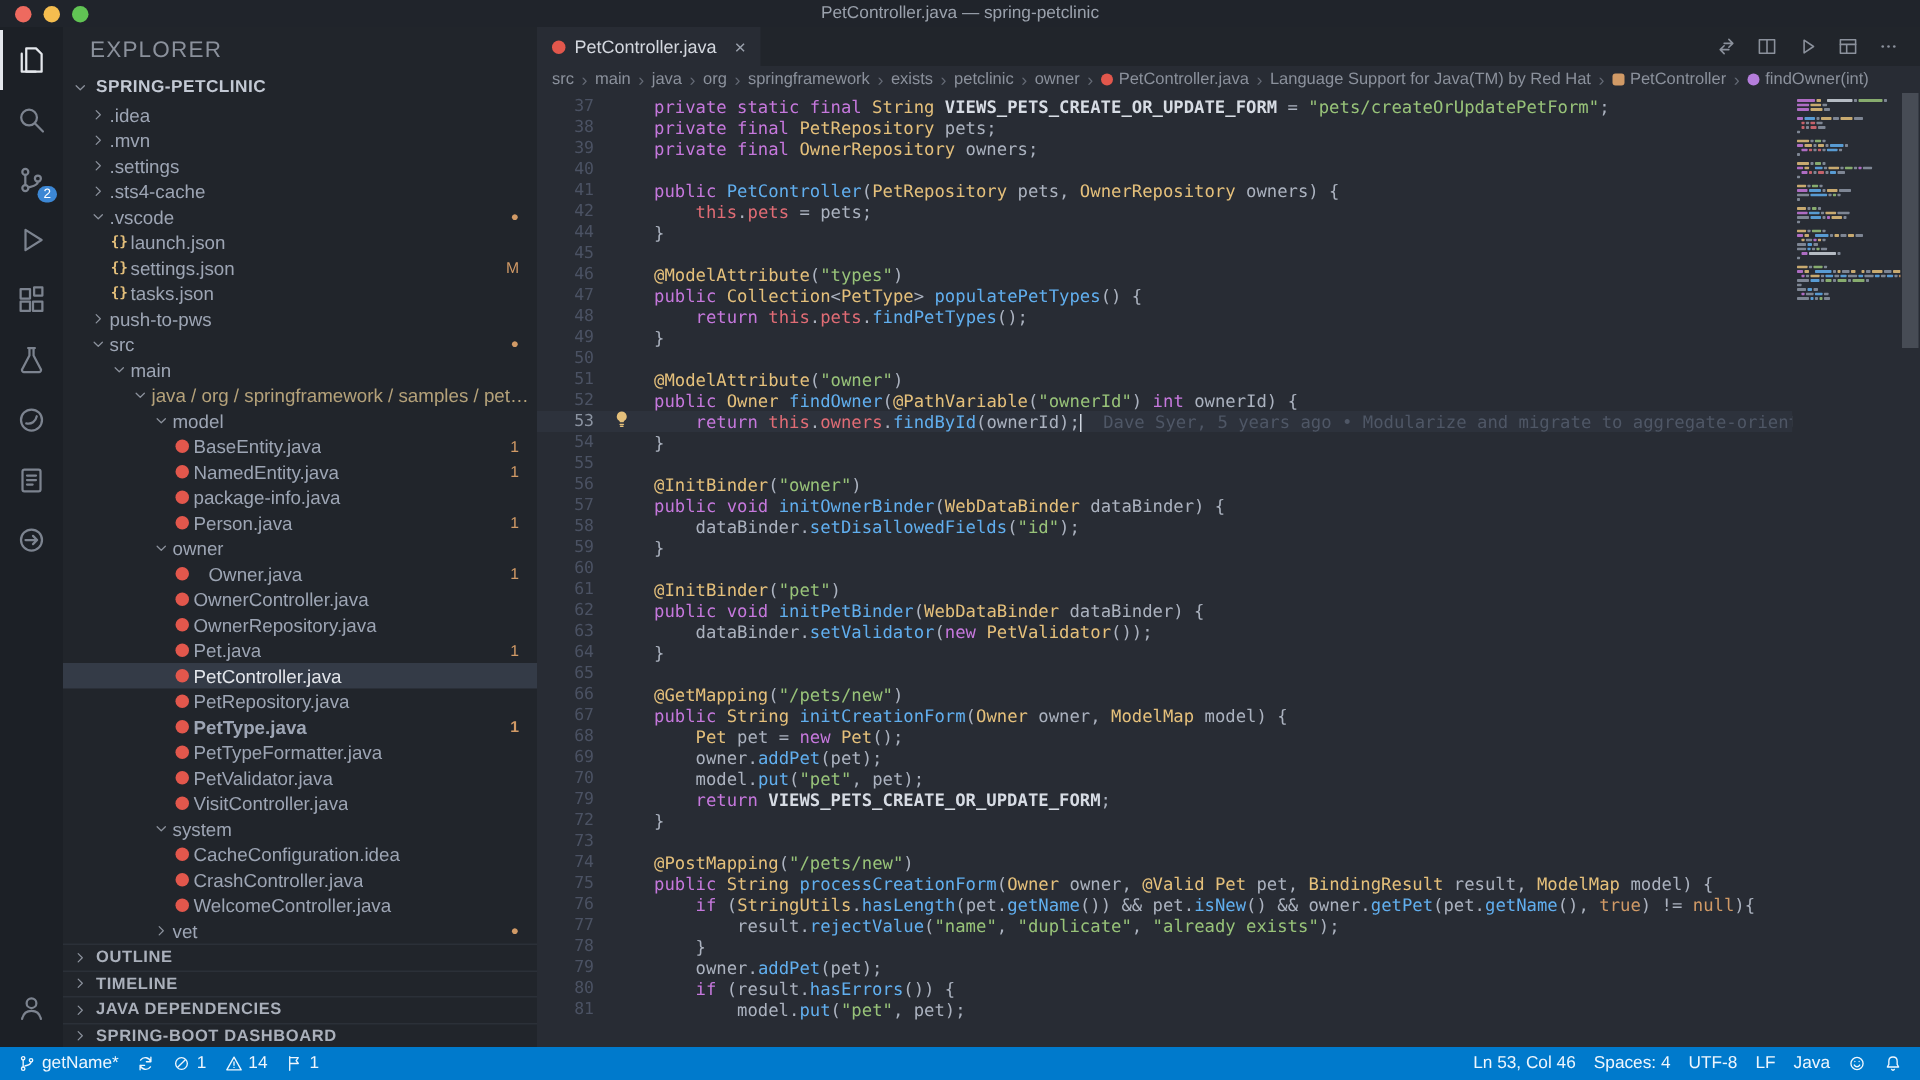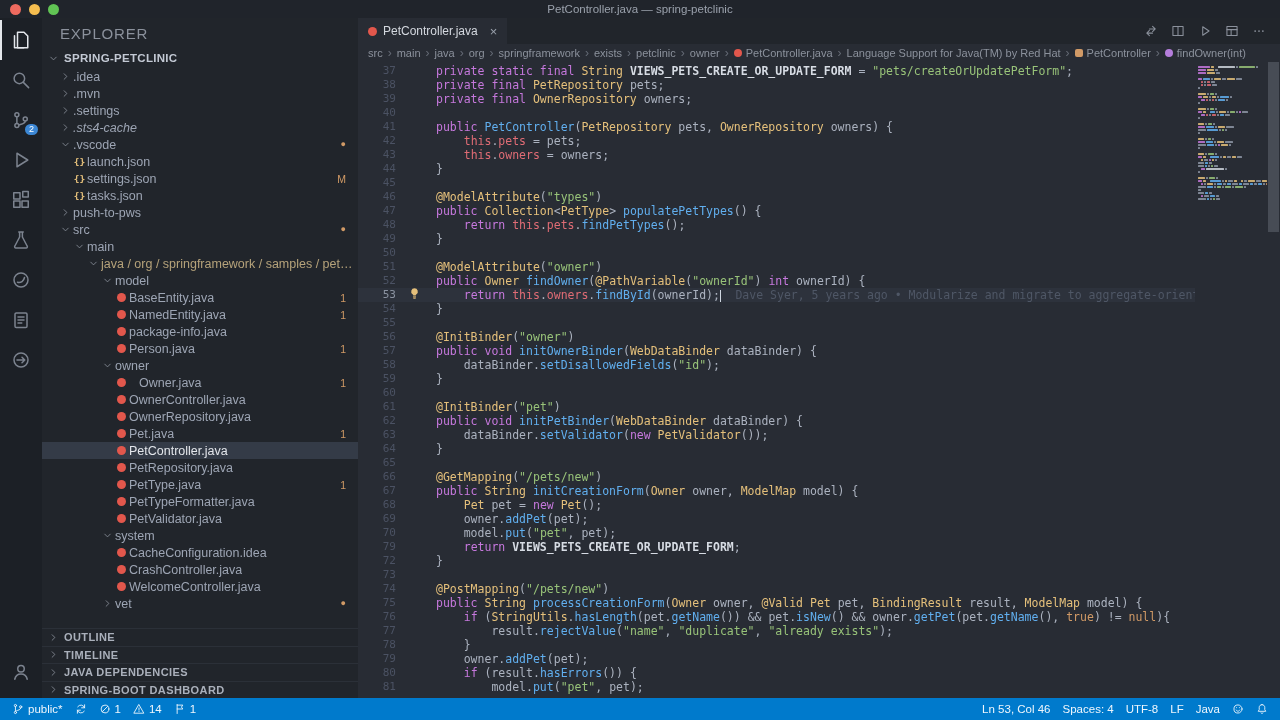--- a/index.html
+++ b/index.html
@@ -208,21 +208,21 @@
           </div>
           <div class="trow" style="padding-left: 16px;">
             <span class="chev">
               <svg viewBox="0 0 16 16" width="11" height="11" fill="none" stroke="currentColor" stroke-width="1.2" stroke-linecap="round" stroke-linejoin="round">
                 <path d="M6 4l4 4-4 4"></path>
               </svg>
             </span>
             <span class="tlabel">.settings</span>
             <span class="tspacer"></span>
           </div>
-          <div class="trow" style="padding-left: 16px; font-style: italic;">
+          <div class="trow" style="padding-left: 16px;">
             <span class="chev">
               <svg viewBox="0 0 16 16" width="11" height="11" fill="none" stroke="currentColor" stroke-width="1.2" stroke-linecap="round" stroke-linejoin="round">
                 <path d="M6 4l4 4-4 4"></path>
               </svg>
             </span>
             <span class="tlabel">.sts4-cache</span>
             <span class="tspacer"></span>
           </div>
           <div class="trow" style="padding-left: 16px;">
             <span class="chev">
@@ -373,40 +373,47 @@
             <span class="tlabel">PetController.java</span>
             <span class="tspacer"></span>
           </div>
           <div class="trow" style="padding-left: 72px;">
             <span class="ficon">
               <span class="java-dot"></span>
             </span>
             <span class="tlabel">PetRepository.java</span>
             <span class="tspacer"></span>
           </div>
-          <div class="trow" style="padding-left: 72px;">
+          <div class="trow" style="padding-left: 72px; font-weight: bold;">
             <span class="ficon">
               <span class="java-dot"></span>
             </span>
             <span class="tlabel">PetType.java</span>
             <span class="tspacer"></span>
             <span class="tbadge">1</span>
           </div>
           <div class="trow" style="padding-left: 72px;">
             <span class="ficon">
               <span class="java-dot"></span>
             </span>
             <span class="tlabel">PetTypeFormatter.java</span>
             <span class="tspacer"></span>
           </div>
           <div class="trow" style="padding-left: 72px;">
             <span class="ficon">
               <span class="java-dot"></span>
             </span>
             <span class="tlabel">PetValidator.java</span>
+            <span class="tspacer"></span>
+          </div>
+          <div class="trow" style="padding-left: 72px;">
+            <span class="ficon">
+              <span class="java-dot"></span>
+            </span>
+            <span class="tlabel">VisitController.java</span>
             <span class="tspacer"></span>
           </div>
           <div class="trow" style="padding-left: 58px;">
             <span class="chev">
               <svg viewBox="0 0 16 16" width="11" height="11" fill="none" stroke="currentColor" stroke-width="1.2" stroke-linecap="round" stroke-linejoin="round">
                 <path d="M4 6l4 4 4-4"></path>
               </svg>
             </span>
             <span class="tlabel">system</span>
             <span class="tspacer"></span>
@@ -571,21 +578,20 @@
           </span>
         </div>
       <div class="code-wrap">
         <div class="code" id="code">
             <div class="line"><span class="ln">37</span><span class="gut"></span><span class="txt"><span class="tk-k">private static final </span><span class="tk-t">String</span><span class="tk-d"> </span><span class="tk-u">VIEWS_PETS_CREATE_OR_UPDATE_FORM</span><span class="tk-d"> = </span><span class="tk-s">"pets/createOrUpdatePetForm"</span><span class="tk-d">;</span></span></div>
             <div class="line"><span class="ln">38</span><span class="gut"></span><span class="txt"><span class="tk-k">private final </span><span class="tk-t">PetRepository</span><span class="tk-d"> pets;</span></span></div>
             <div class="line"><span class="ln">39</span><span class="gut"></span><span class="txt"><span class="tk-k">private final </span><span class="tk-t">OwnerRepository</span><span class="tk-d"> owners;</span></span></div>
             <div class="line"><span class="ln">40</span><span class="gut"></span><span class="txt"></span></div>
             <div class="line"><span class="ln">41</span><span class="gut"></span><span class="txt"><span class="tk-k">public </span><span class="tk-f">PetController</span><span class="tk-d">(</span><span class="tk-t">PetRepository</span><span class="tk-d"> pets, </span><span class="tk-t">OwnerRepository</span><span class="tk-d"> owners) {</span></span></div>
             <div class="line"><span class="ln">42</span><span class="gut"></span><span class="txt"><span class="tk-d">    </span><span class="tk-v">this</span><span class="tk-d">.</span><span class="tk-v">pets</span><span class="tk-d"> = pets;</span></span></div>
-            <div class="line"><span class="ln">43</span><span class="gut"></span><span class="txt"><span class="tk-d">    </span><span class="tk-v">this</span><span class="tk-d">.</span><span class="tk-v">owners</span><span class="tk-d"> = owners;</span></span></div>
             <div class="line"><span class="ln">44</span><span class="gut"></span><span class="txt"><span class="tk-d">}</span></span></div>
             <div class="line"><span class="ln">45</span><span class="gut"></span><span class="txt"></span></div>
             <div class="line"><span class="ln">46</span><span class="gut"></span><span class="txt"><span class="tk-a">@ModelAttribute</span><span class="tk-d">(</span><span class="tk-s">"types"</span><span class="tk-d">)</span></span></div>
             <div class="line"><span class="ln">47</span><span class="gut"></span><span class="txt"><span class="tk-k">public </span><span class="tk-t">Collection</span><span class="tk-d">&lt;</span><span class="tk-t">PetType</span><span class="tk-d">&gt; </span><span class="tk-f">populatePetTypes</span><span class="tk-d">() {</span></span></div>
             <div class="line"><span class="ln">48</span><span class="gut"></span><span class="txt"><span class="tk-d">    </span><span class="tk-k">return </span><span class="tk-v">this</span><span class="tk-d">.</span><span class="tk-v">pets</span><span class="tk-d">.</span><span class="tk-f">findPetTypes</span><span class="tk-d">();</span></span></div>
             <div class="line"><span class="ln">49</span><span class="gut"></span><span class="txt"><span class="tk-d">}</span></span></div>
             <div class="line"><span class="ln">50</span><span class="gut"></span><span class="txt"></span></div>
             <div class="line"><span class="ln">51</span><span class="gut"></span><span class="txt"><span class="tk-a">@ModelAttribute</span><span class="tk-d">(</span><span class="tk-s">"owner"</span><span class="tk-d">)</span></span></div>
             <div class="line"><span class="ln">52</span><span class="gut"></span><span class="txt"><span class="tk-k">public </span><span class="tk-t">Owner</span><span class="tk-d"> </span><span class="tk-f">findOwner</span><span class="tk-d">(</span><span class="tk-a">@PathVariable</span><span class="tk-d">(</span><span class="tk-s">"ownerId"</span><span class="tk-d">) </span><span class="tk-k">int</span><span class="tk-d"> ownerId) {</span></span></div>
             <div class="line current"><span class="ln">53</span><span class="gut"><span class="bulb"><svg viewBox="0 0 16 16" width="13" height="13">
@@ -912,21 +918,21 @@
     <div class="sb-left" id="sbLeft">
         <div class="sb-item">
           <span class="sb-ic">
             <svg viewBox="0 0 16 16" width="12" height="12" fill="none" stroke="currentColor" stroke-width="1.2" stroke-linecap="round" stroke-linejoin="round">
               <circle cx="4.6" cy="3.4" r="1.5"></circle>
               <circle cx="4.6" cy="12.6" r="1.5"></circle>
               <circle cx="11.6" cy="5.2" r="1.5"></circle>
               <path d="M4.6 4.9v6.2 M11.6 6.7c0 2.6-3.5 2.8-5.4 3.5"></path>
             </svg>
           </span>
-          <span>public*</span>
+          <span>getName*</span>
         </div>
         <div class="sb-item">
           <span class="sb-ic">
             <svg viewBox="0 0 16 16" width="12" height="12" fill="none" stroke="currentColor" stroke-width="1.2" stroke-linecap="round" stroke-linejoin="round">
               <path d="M12.8 6.4A5.2 5.2 0 003.6 5 M3.2 9.6A5.2 5.2 0 0012.4 11 M12.8 2.4v4h-4 M3.2 13.6v-4h4"></path>
             </svg>
           </span>
         </div>
         <div class="sb-item">
           <span class="sb-ic">

